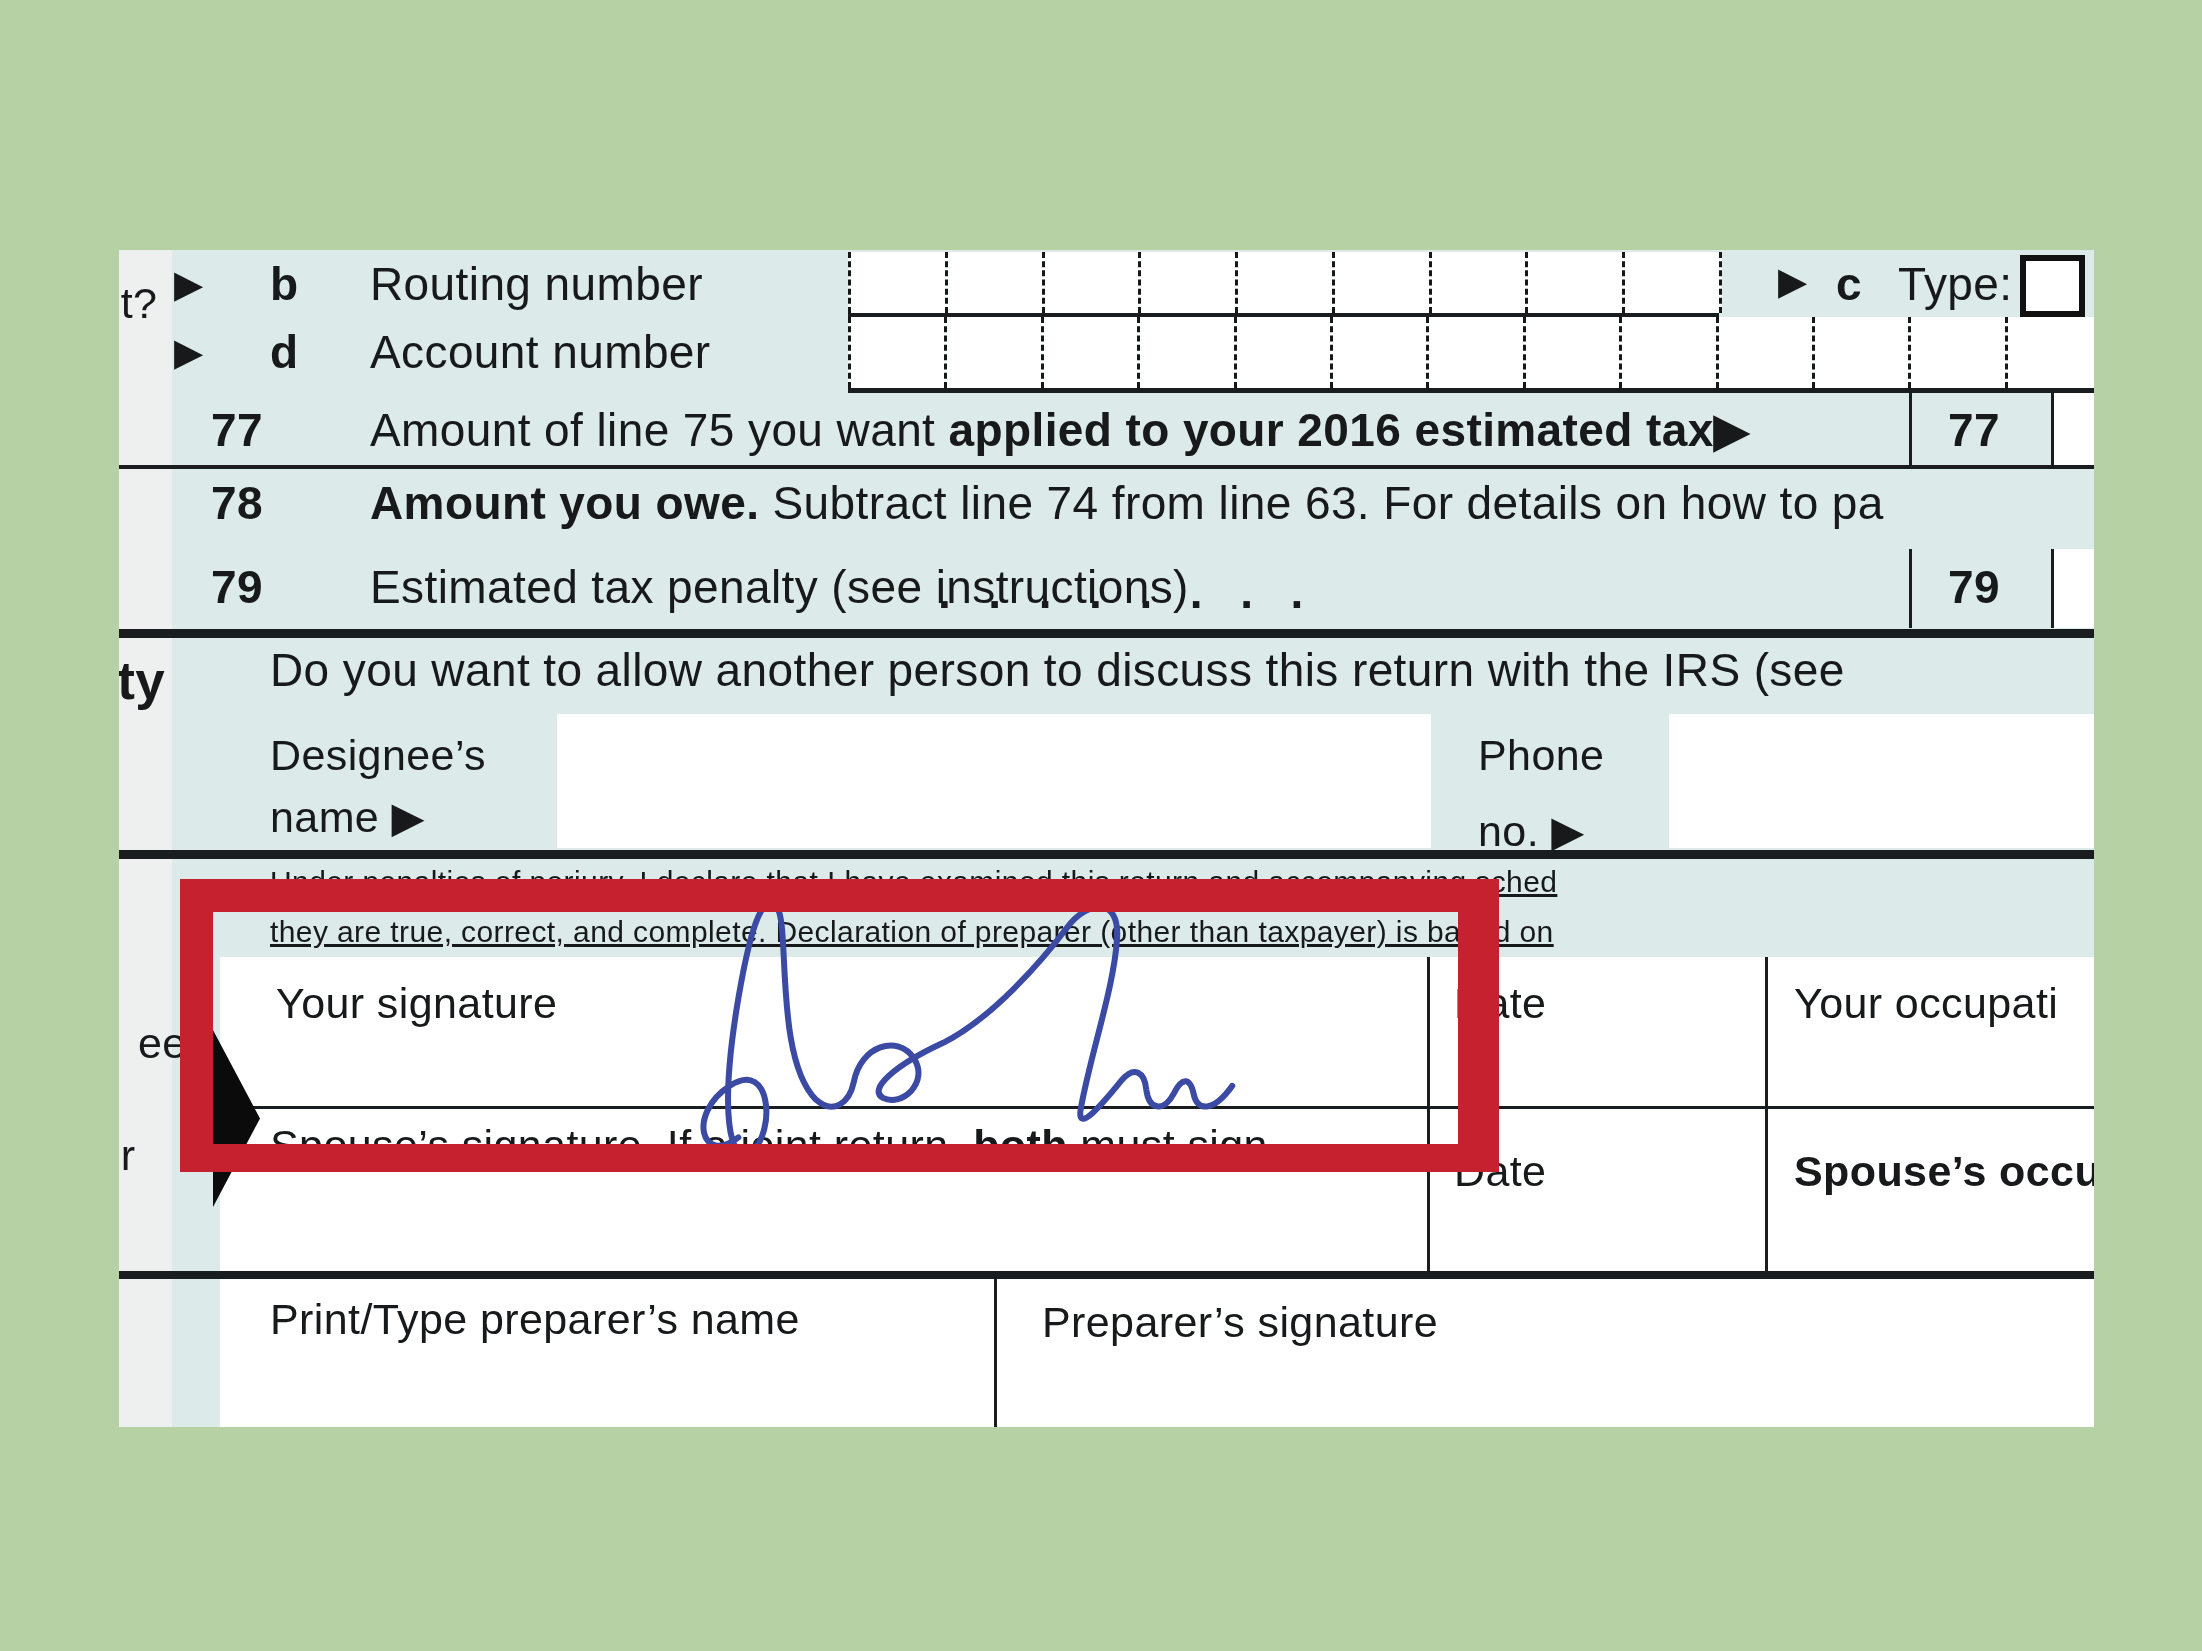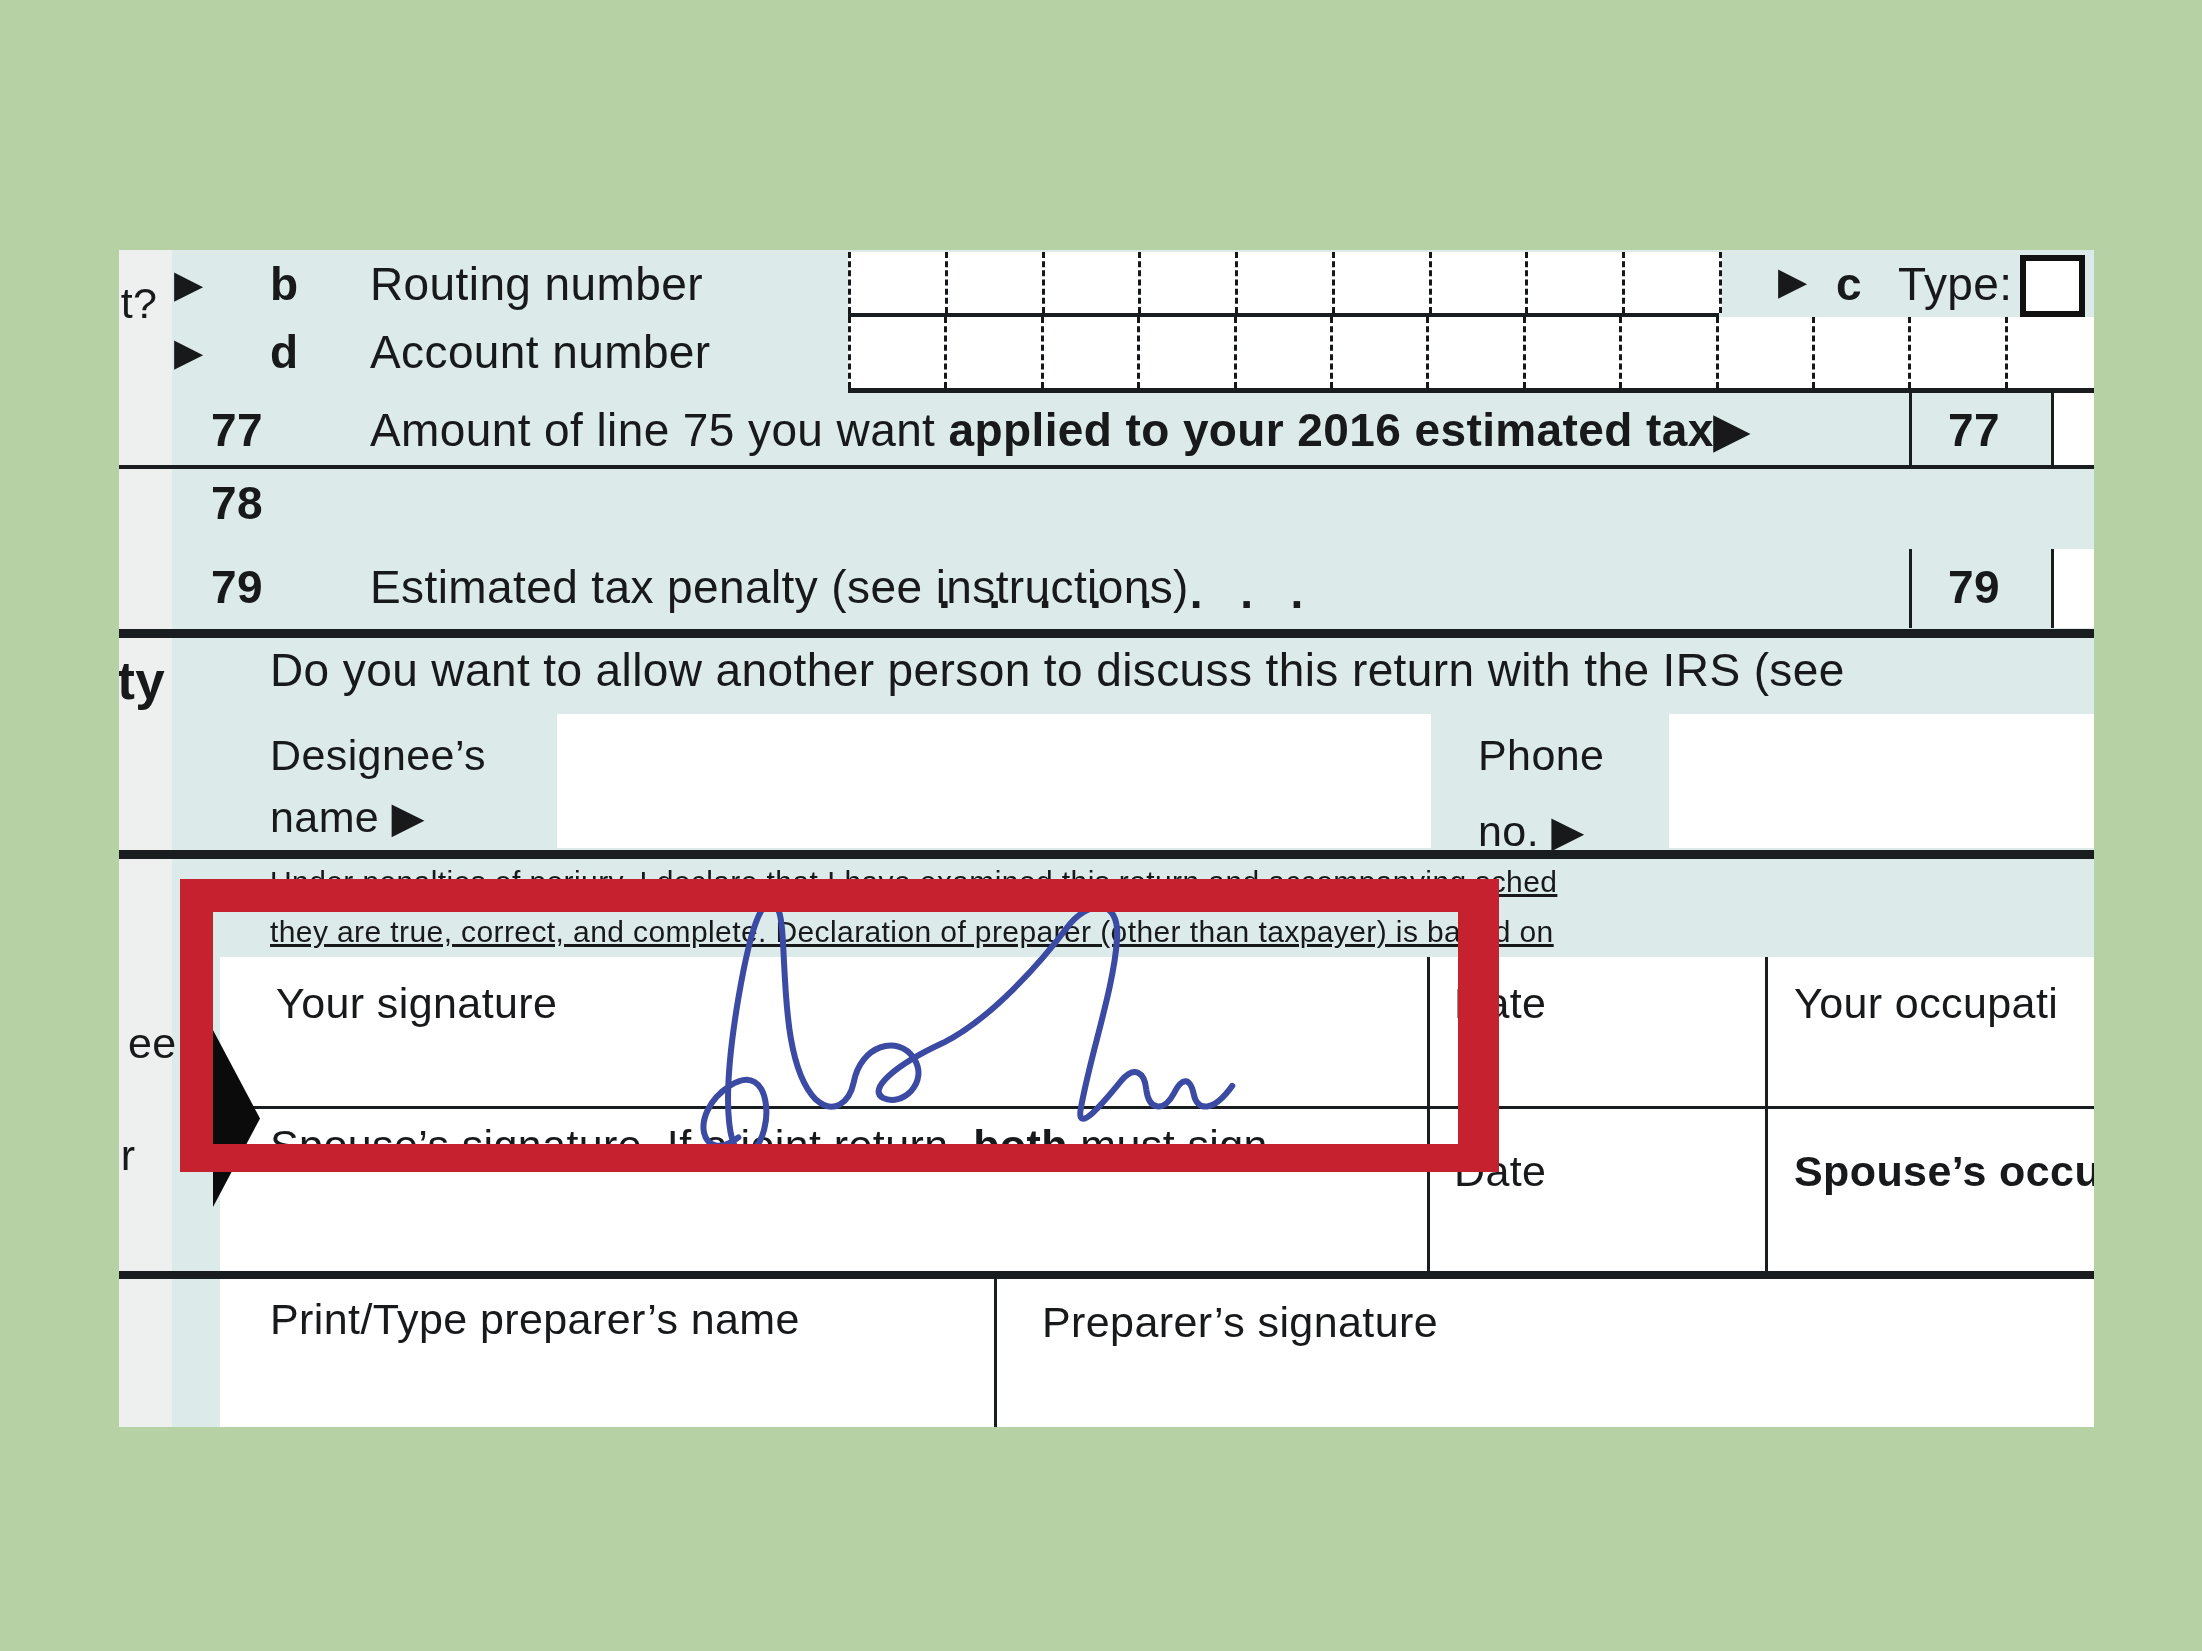--- a/index.html
+++ b/index.html
@@ -80,20 +80,21 @@
 
     <span class="lbl t54 bold" style="left:92px;top:180px;">77</span>
     <span class="lbl t54" style="left:251px;top:180px;"><span>Amount of line 75 you want </span><span class="bold">applied to your 2016 estimated tax</span><span class="bold">▶</span></span>
     <div class="vline" style="left:1790px;top:143px;height:72px;"></div>
     <span class="lbl t54 bold" style="left:1829px;top:180px;">77</span>
     <div class="vline" style="left:1932px;top:143px;height:72px;"></div>
     <div class="whitearea" style="left:1935px;top:143px;width:40px;height:72px;"></div>
     <div class="hline" style="left:0;top:215px;width:1975px;height:4.3px;"></div>
 
     <span class="lbl t54 bold" style="left:92px;top:253px;">78</span>
+    <span class="lbl t54" style="left:251px;top:253px;"><span class="bold">Amount you owe.</span><span> Subtract line 74 from line 63. For details on how to pa</span></span>
 
     <span class="lbl t54 bold" style="left:92px;top:337px;">79</span>
     <span class="lbl t54" style="left:251px;top:337px;">Estimated tax penalty (see instructions)</span>
     <span class="lbl t54 bold" style="left:819px;top:342px;word-spacing:24px;">. . . . . . . .</span>
     <div class="vline" style="left:1790px;top:299px;height:79px;"></div>
     <span class="lbl t54 bold" style="left:1829px;top:337px;">79</span>
     <div class="vline" style="left:1932px;top:299px;height:79px;"></div>
     <div class="whitearea" style="left:1935px;top:299px;width:40px;height:79px;"></div>
     <div class="hline" style="left:0;top:379px;width:1975px;height:8.6px;"></div>
 
@@ -119,21 +120,21 @@
     <span class="lbl t50" style="left:1675px;top:753px;">Your occupati</span>
 
     <div class="hline" style="left:101px;top:856px;width:1874px;height:3.4px;"></div>
     <div class="vline" style="left:1308px;top:707px;height:314px;"></div>
     <div class="vline" style="left:1646px;top:707px;height:314px;"></div>
 
     <span class="lbl t50" style="left:151px;top:895px;"><span>Spouse’s signature. If a joint return, </span><span class="bold">both</span><span> must sign.</span></span>
     <span class="lbl t50" style="left:1335px;top:921px;">Date</span>
     <span class="lbl t50" style="left:1675px;top:921px;font-weight:bold;">Spouse’s occu</span>
 
-    <span class="lbl t50" style="left:9px;top:793px;">ee</span>
+    <span class="lbl t50" style="left:19px;top:793px;">ee</span>
     <span class="lbl t50" style="left:1.7px;top:905px;">r</span>
     <div class="bigarrow"></div>
 
     <div class="hline" style="left:0;top:1021px;width:1975px;height:7.7px;"></div>
     <div class="whitearea" style="left:101px;top:1029px;width:1874px;height:148px;"></div>
     <span class="lbl t50" style="left:151px;top:1069px;">Print/Type preparer’s name</span>
     <div class="vline" style="left:875px;top:1024px;height:153px;"></div>
     <span class="lbl t50" style="left:923px;top:1072px;">Preparer’s signature</span>
   </div>
 

